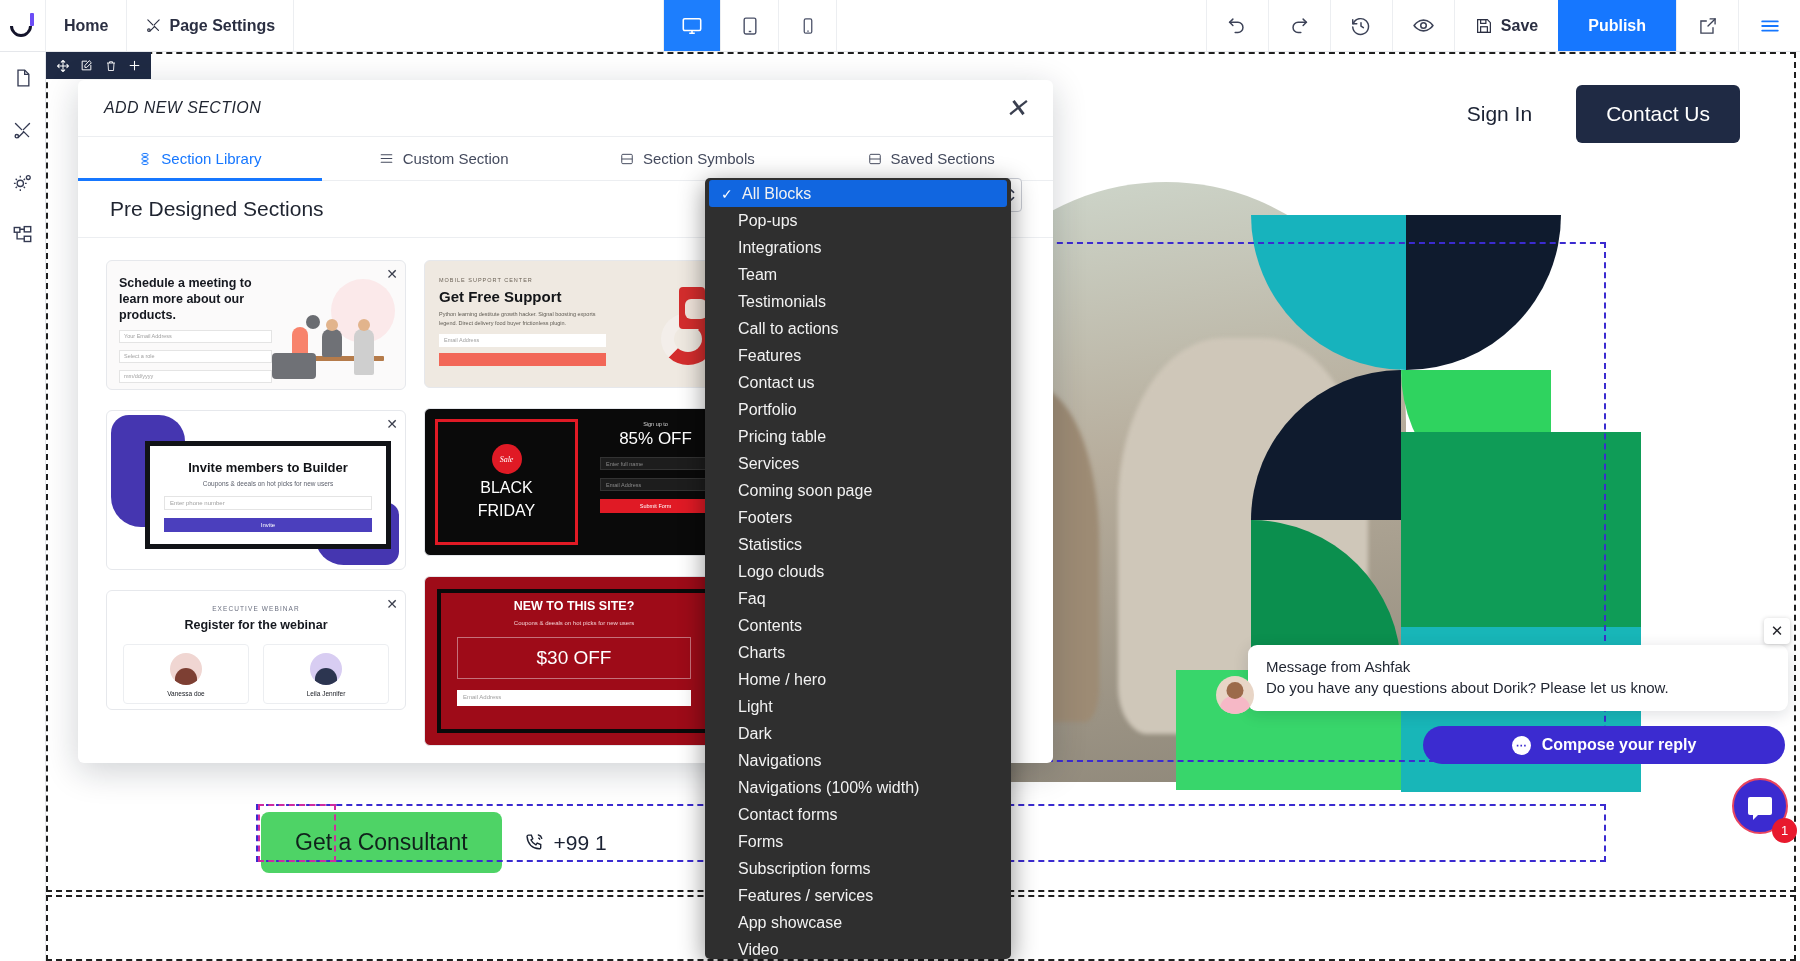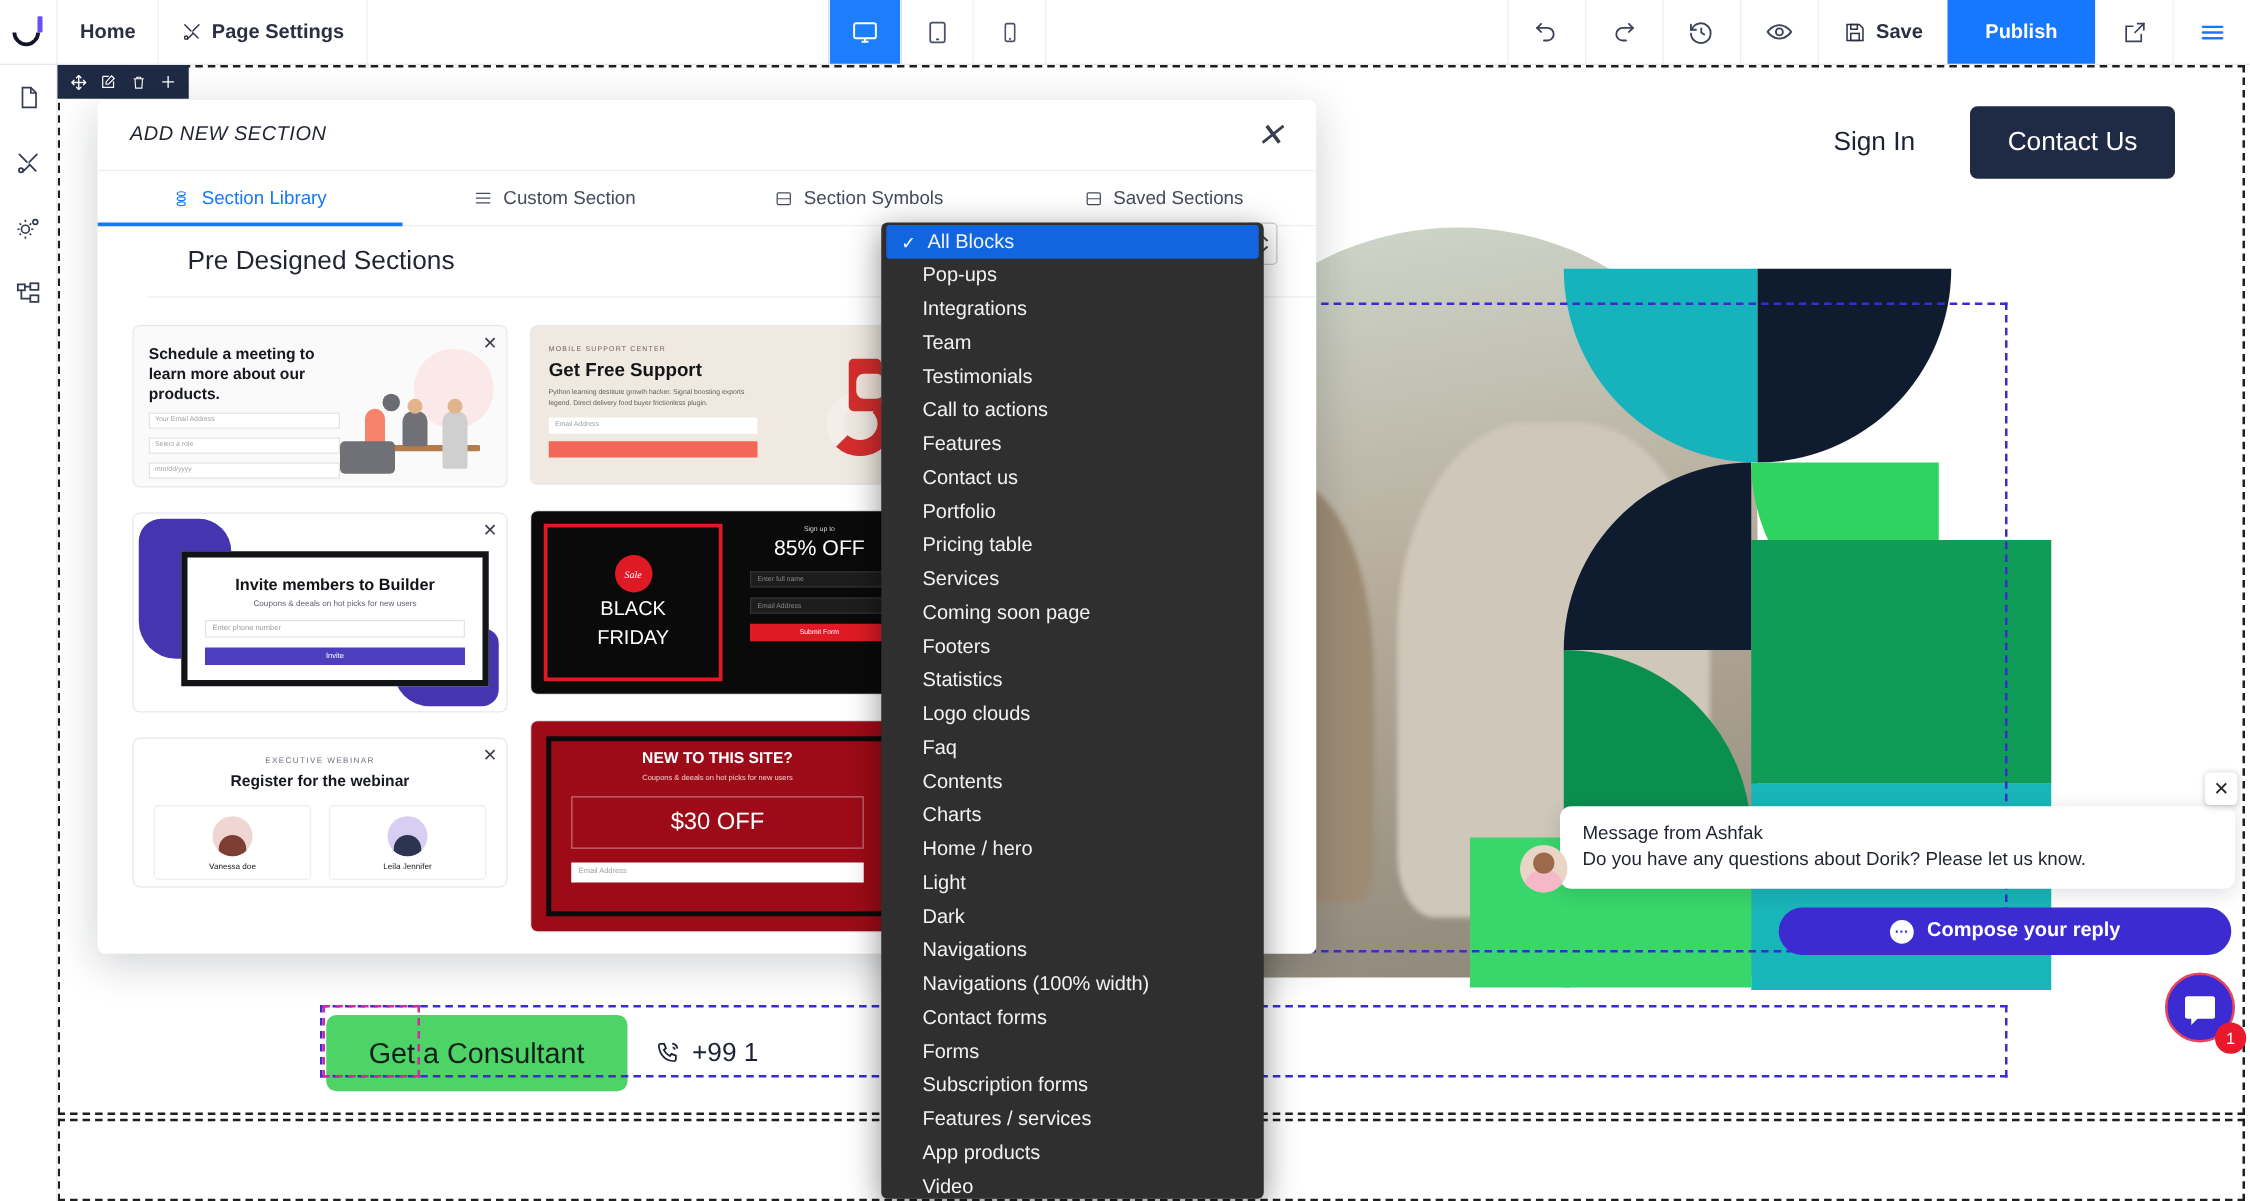--- a/index.html
+++ b/index.html
@@ -205,21 +205,21 @@
     flex: 1 1 0; display: flex; align-items: center; justify-content: center;
     gap: 9px; font-size: 15px; color: #454b5e; cursor: pointer; position: relative;
   }
   .mtab.active { color: #1677ff; }
   .mtab.active::after {
     content: ""; position: absolute; left: 0; right: 0; bottom: -1px;
     height: 3px; background: #1677ff;
   }
   .modal-sub {
     height: 58px; display: flex; align-items: center; justify-content: space-between;
-    padding: 0 32px; border-bottom: 1px solid #eceef1; margin-left: 40px;
+    padding: 0 32px; border-bottom: 1px solid #eceef1;
   }
   .modal-sub h2 { font-size: 21px; font-weight: 400; color: #1f2430; }
   .modal-body { flex: 1 1 auto; position: relative; overflow: hidden; padding: 22px 28px; }
   .cards { display: flex; gap: 18px; }
   .col { display: flex; flex-direction: column; gap: 20px; width: 300px; }
 
   .card {
     position: relative; border: 1px solid #e6e8ec; border-radius: 6px;
     overflow: hidden; background: #fff; cursor: pointer;
   }
@@ -958,21 +958,21 @@
     <div class="dd-item">
         <span class="chk"></span>
         <span>Subscription forms</span>
       </div>
     <div class="dd-item">
         <span class="chk"></span>
         <span>Features / services</span>
       </div>
     <div class="dd-item">
         <span class="chk"></span>
-        <span>App products</span>
+        <span>App showcase</span>
       </div>
     <div class="dd-item">
         <span class="chk"></span>
         <span>Video</span>
       </div>
   </div>
 
   <div class="chat-close">✕</div>
 
   <div class="chat-msg">

